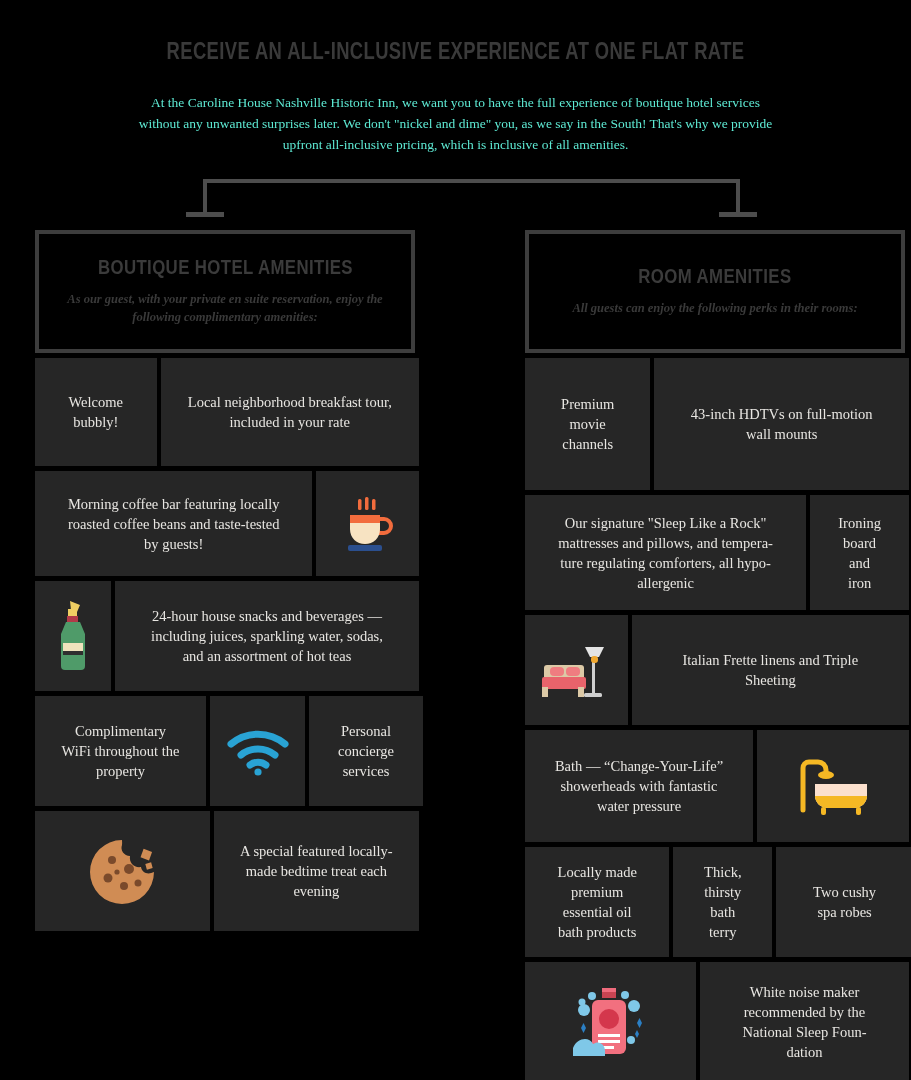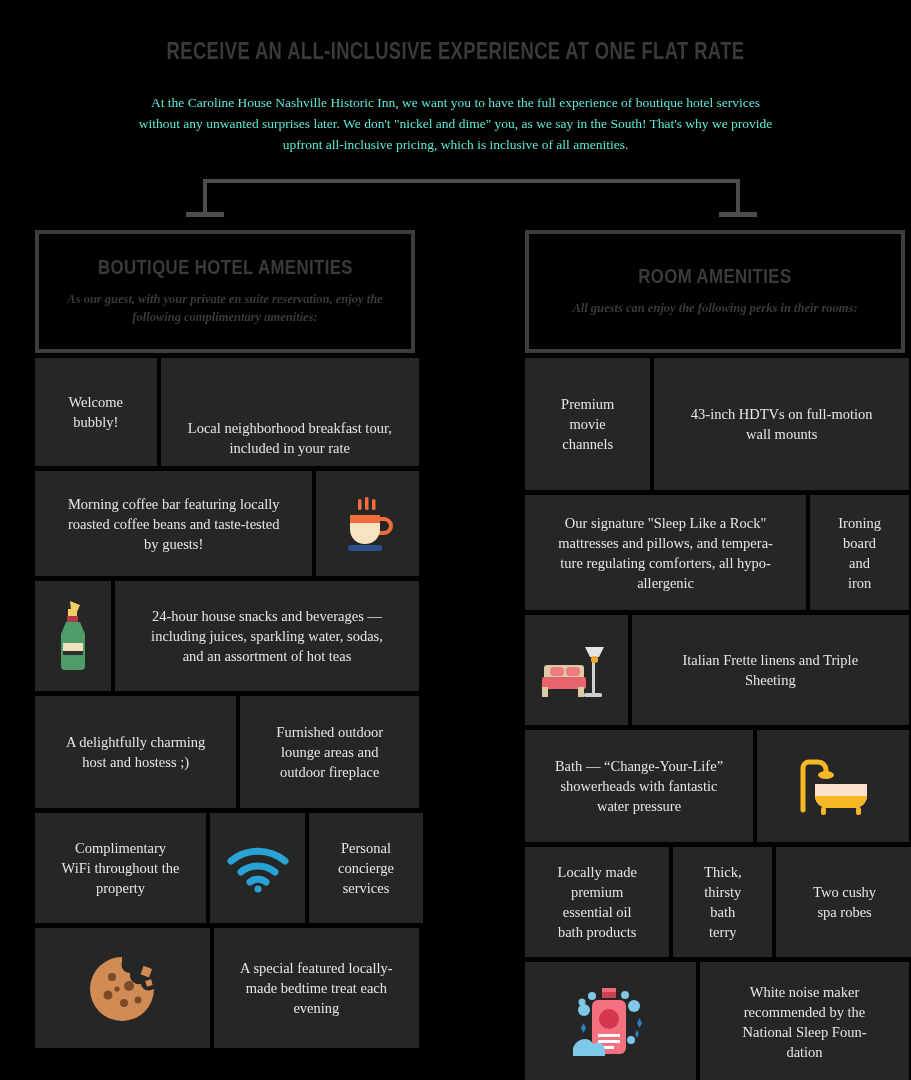--- a/index.html
+++ b/index.html
@@ -129,21 +129,21 @@
     <div class="col left">
       <div class="sec-head">
         <div class="sec-title">BOUTIQUE HOTEL AMENITIES</div>
         <div class="sec-sub">As our guest, with your private en suite reservation, enjoy the following complimentary amenities:</div>
       </div>
       <div id="left-rows">
           <div class="row r1">
             <div class="cell" style="flex: 0 0 32%;">
               <span class="txt">Welcome bubbly!</span>
             </div>
-            <div class="cell" style="flex: 0 0 68%; align-items: flex-end;">
+            <div class="cell" style="flex: 0 0 68%;">
               <span class="txt">Local neighborhood breakfast tour, included in your rate</span>
             </div>
           </div>
           <div class="row r2">
             <div class="cell" style="flex: 0 0 73%;">
               <span class="txt">Morning coffee bar featuring locally roasted coffee beans and taste-tested by guests!</span>
             </div>
             <div class="cell icon-cell" style="flex: 0 0 27%;">
               <span>
                 <svg width="60" height="62" viewBox="0 0 60 62">
@@ -168,28 +168,20 @@
       <rect x="17" y="12" width="9" height="8" fill="#f0cf63"></rect>
       <rect x="16" y="19" width="11" height="7" fill="#b23a48"></rect>
       <path d="M15 25h14l5 12v32a4 4 0 0 1-4 4H14a4 4 0 0 1-4-4V37z" fill="#4f9b69"></path>
       <rect x="12" y="46" width="20" height="12" fill="#efe3bd"></rect>
       <rect x="12" y="54" width="20" height="4" fill="#2f2f2f"></rect>
     </svg>
               </span>
             </div>
             <div class="cell" style="flex: 0 0 80%;">
               <span class="txt">24-hour house snacks and beverages — including juices, sparkling water, sodas, and an assortment of hot teas</span>
-            </div>
-          </div>
-          <div class="row r4">
-            <div class="cell" style="flex: 0 0 53%;">
-              <span class="txt">A delightfully charming host and hostess ;)</span>
-            </div>
-            <div class="cell" style="flex: 0 0 47%;">
-              <span class="txt">Furnished outdoor lounge areas and outdoor fireplace</span>
             </div>
           </div>
           <div class="row r5">
             <div class="cell" style="flex: 0 0 45%;">
               <span class="txt">Complimentary WiFi throughout the property</span>
             </div>
             <div class="cell icon-cell" style="flex: 0 0 25%;">
               <span>
                 <svg width="66" height="50" viewBox="0 0 66 50">
       <g fill="none" stroke="#29a3d4" stroke-width="7" stroke-linecap="round">

